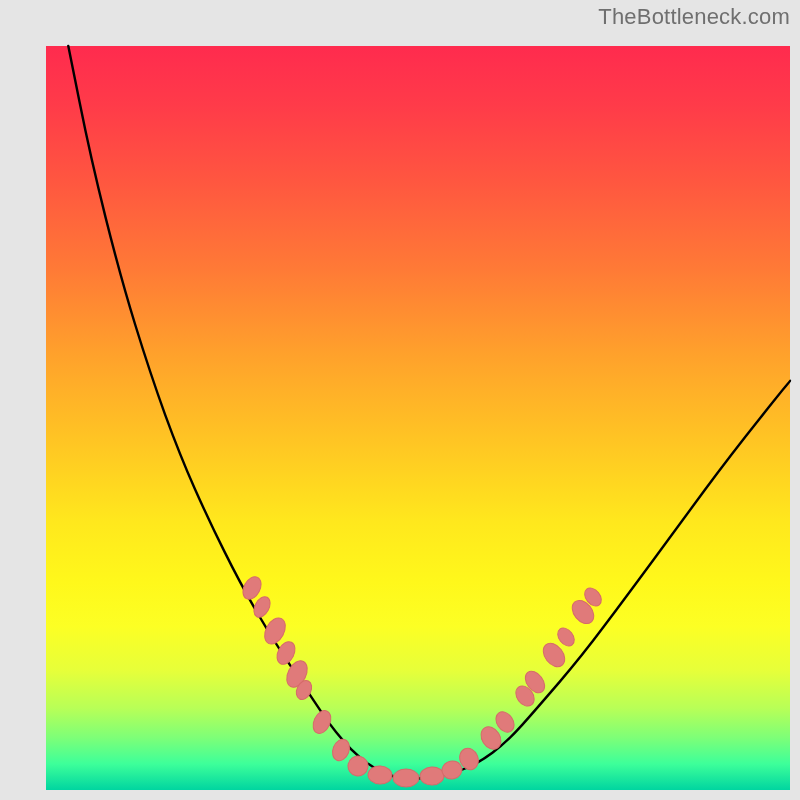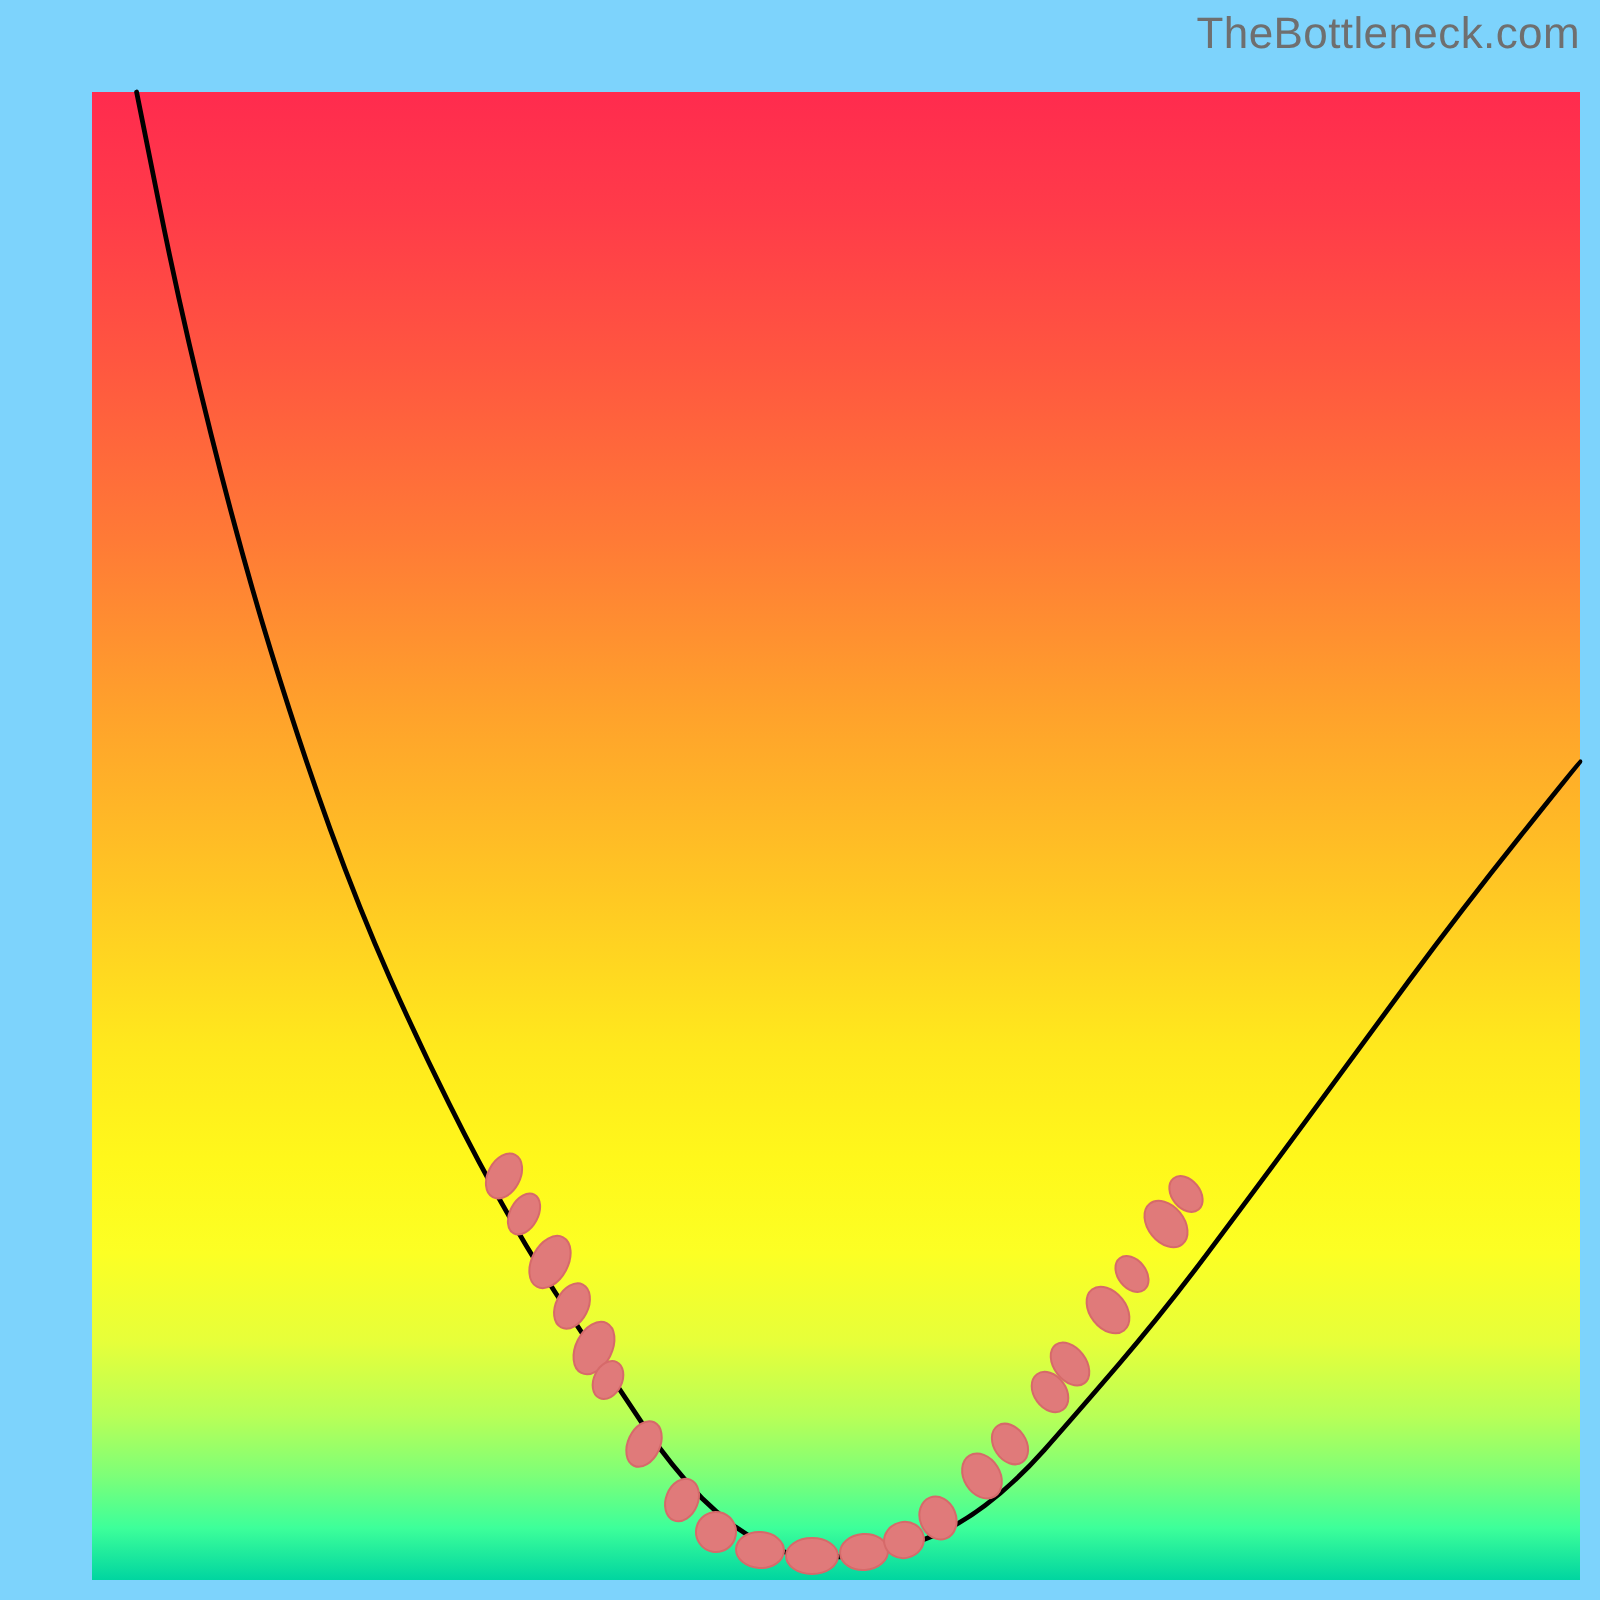--- a/index.html
+++ b/index.html
@@ -8,21 +8,21 @@
     width: 800px;
     height: 800px;
     overflow: hidden;
     background: #000;
     font-family: Arial, Helvetica, sans-serif;
   }
   .stage {
     position: relative;
     width: 800px;
     height: 800px;
-    background: #7dd3fc;
+    background: #e5e5e5;
   }
   .plot {
     position: absolute;
     left: 46px;
     top: 46px;
     width: 744px;
     height: 744px;
     background: linear-gradient(
       to bottom,
       #ff2b4e 0%,

